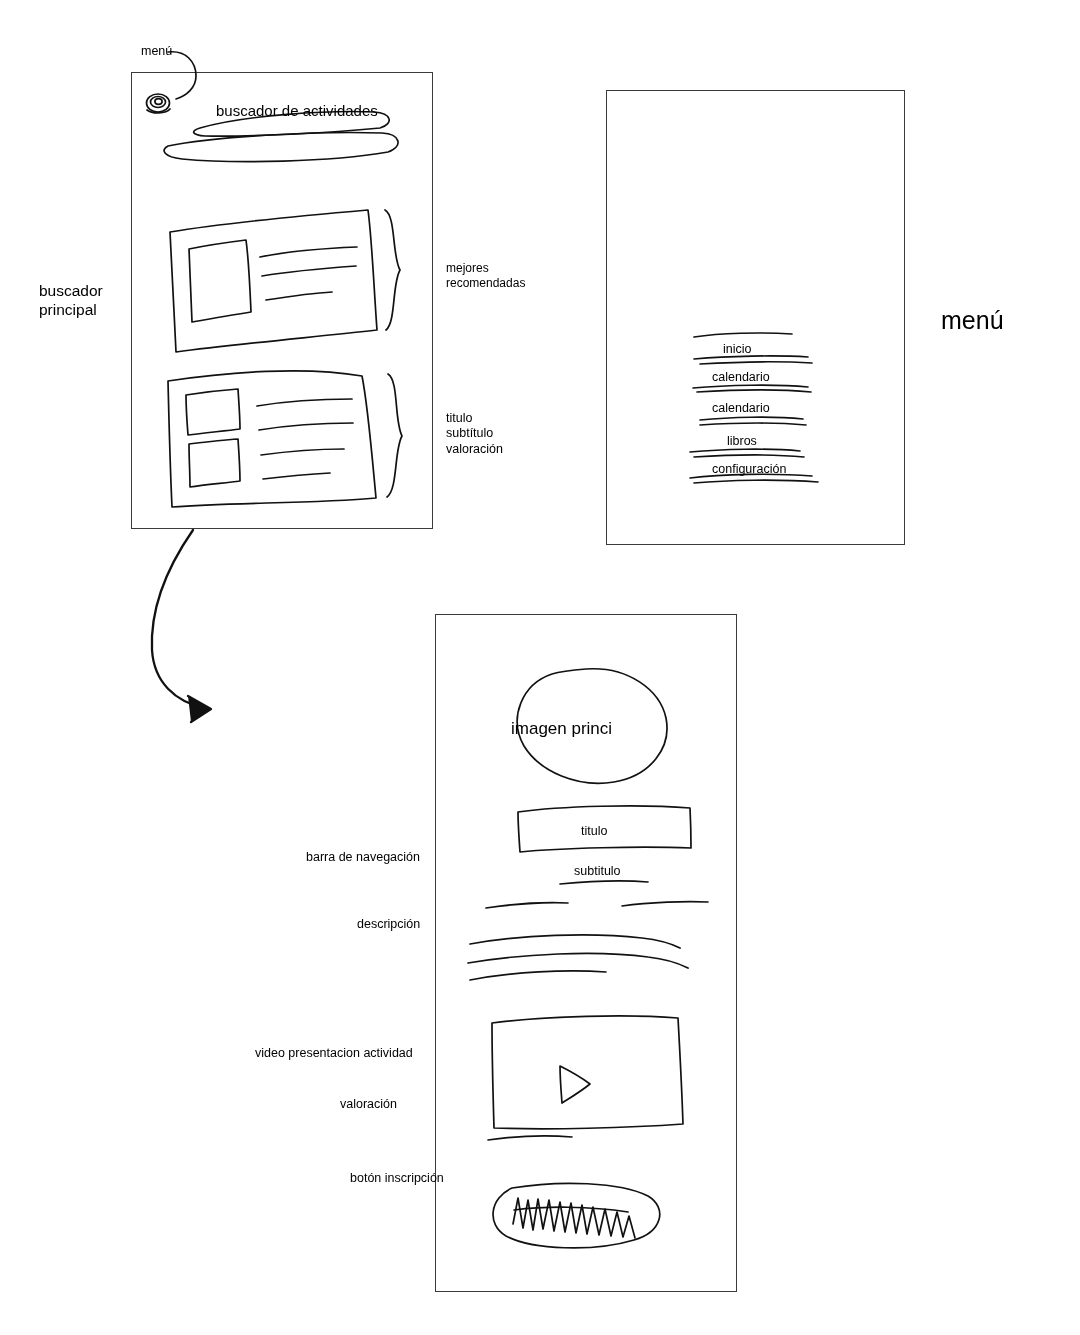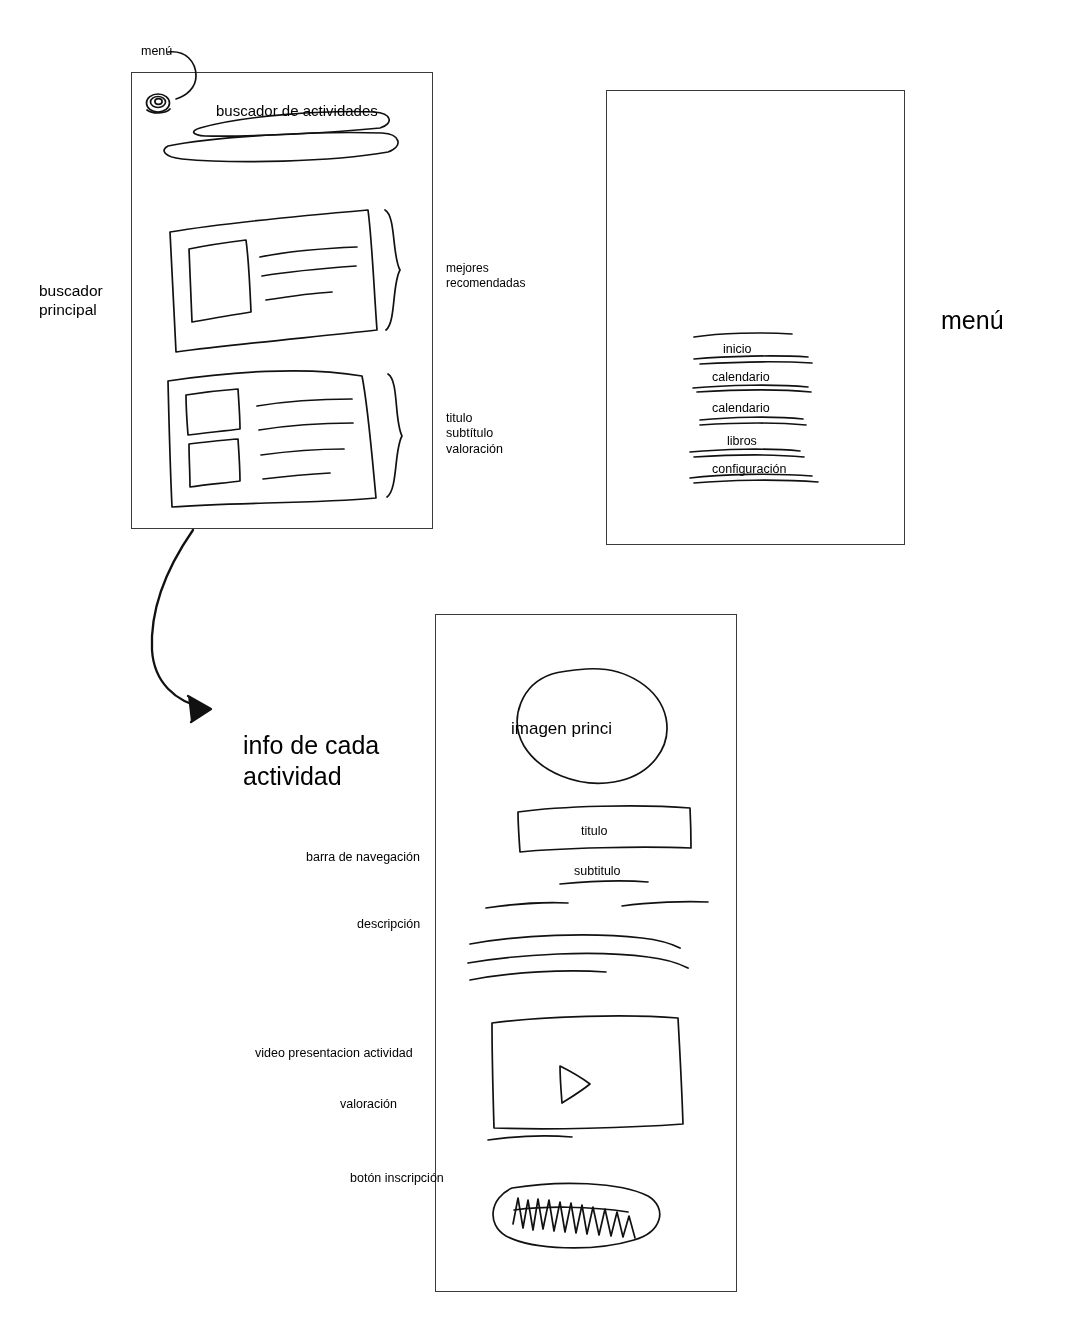--- a/index.html
+++ b/index.html
@@ -176,22 +176,20 @@
 valoración</div>
 
   <div class="lbl t-menu-big">menú</div>
 
   <div class="lbl t-inicio">inicio</div>
   <div class="lbl t-activid">calendario</div>
   <div class="lbl t-calend">calendario</div>
   <div class="lbl t-libros">libros</div>
   <div class="lbl t-config">configuración</div>
 
-  <div class="lbl t-info-big">info de cada
-actividad</div>
   <div class="lbl t-barra">barra de navegación</div>
   <div class="lbl t-descr">descripción</div>
   <div class="lbl t-video">video presentacion actividad</div>
   <div class="lbl t-valor">valoración</div>
   <div class="lbl t-boton">botón inscripción</div>
 
   <div class="lbl t-imgprinci">imagen princi</div>
   <div class="lbl t-titulo-d">titulo</div>
   <div class="lbl t-subtitulo-d">subtitulo</div>
 

